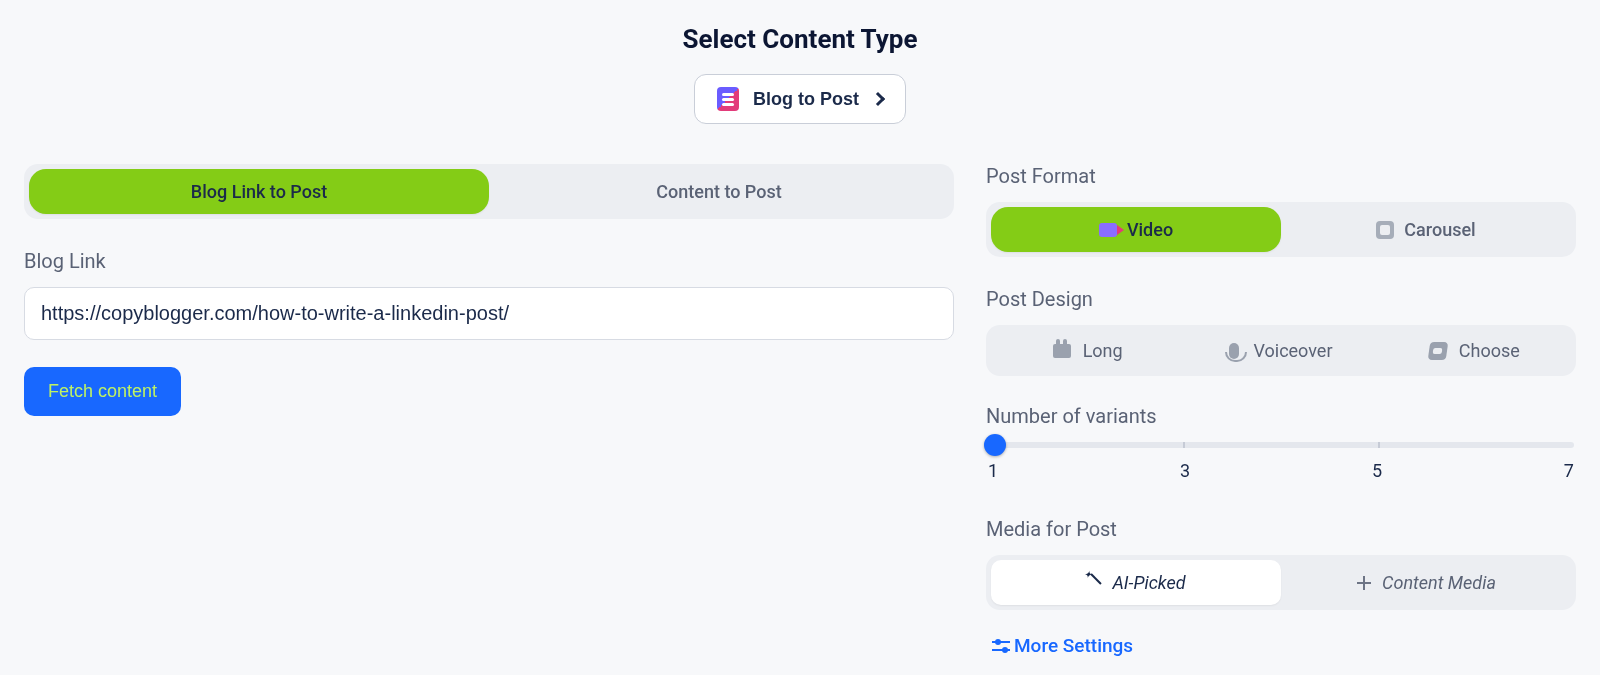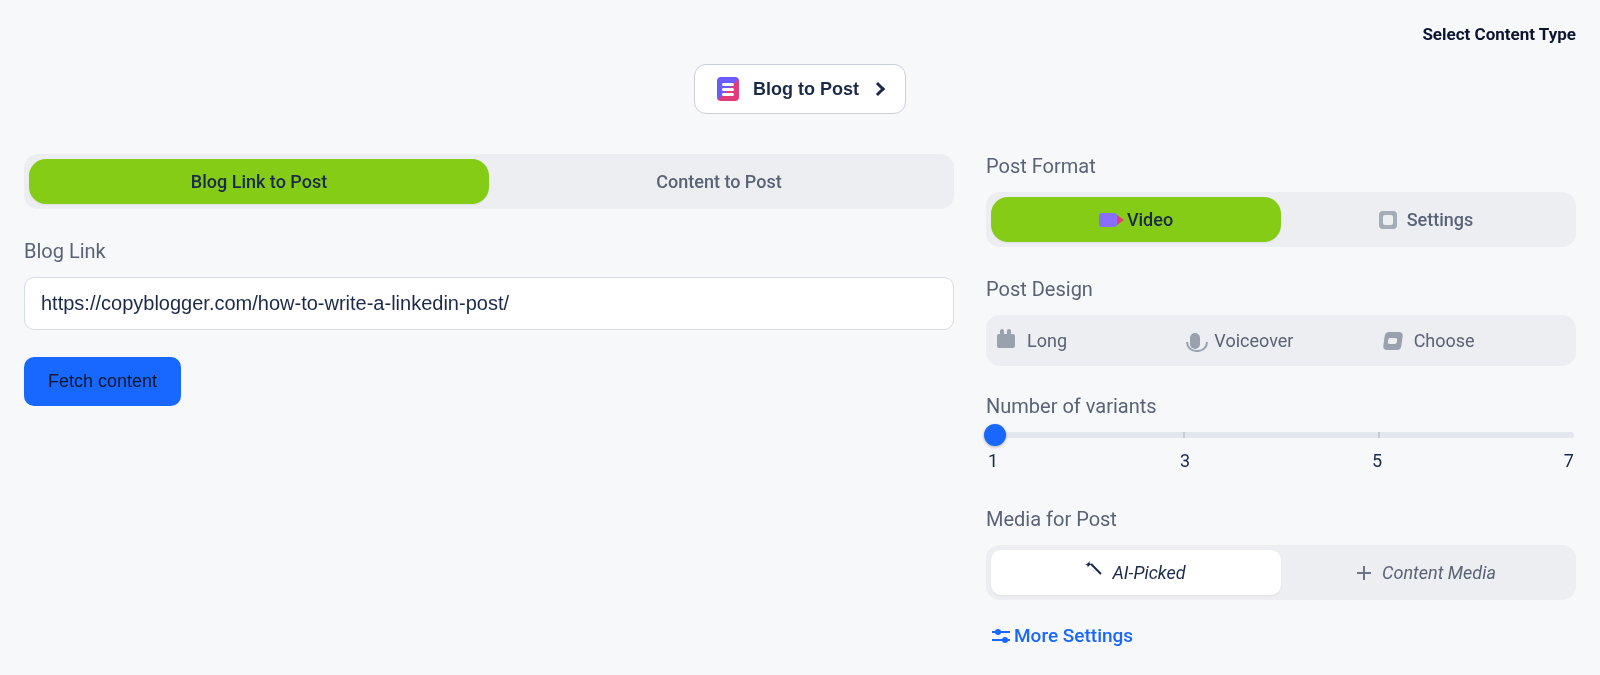--- a/index.html
+++ b/index.html
@@ -5,22 +5,22 @@
   * { box-sizing: border-box; margin: 0; padding: 0; }
   body {
     font-family: -apple-system, BlinkMacSystemFont, "Segoe UI", Roboto, Helvetica, Arial, sans-serif;
     background: #f7f8fa;
     width: 1600px;
     height: 675px;
     color: #1b2a4a;
     padding: 24px;
   }
   .page-title {
-    text-align: right;
-    font-size: 17px;
+    text-align: center;
+    font-size: 26px;
     font-weight: 700;
     color: #0c1633;
     margin-bottom: 20px;
   }
   .content-type-select {
     margin: 0 auto 40px;
     display: flex;
     justify-content: center;
   }
   .content-type-btn {
@@ -88,38 +88,38 @@
     padding: 14px 16px;
     font-size: 20px;
     border:1px solid #d7dbe3;
     border-radius: 10px;
     color:#1b2a4a;
     background:#fff;
     margin-bottom: 27px;
   }
   .primary-btn {
     background:#1868ff;
-    color:#0f172a;
+    color:#bef264;
     border:none;
     padding: 14px 24px;
     font-size: 18px;
     font-weight:500;
     border-radius: 10px;
     cursor:pointer;
   }
   .three-toggle {
     display:flex;
     background:#eceef2;
     border-radius:14px;
     padding:5px;
     margin-bottom:28px;
   }
   .three-toggle .opt {
     flex:1;
-    display:flex;align-items:center;gap:12px;
+    display:flex;align-items:center;justify-content:center;gap:12px;
     padding:10px 6px;font-size:18px;color:#5a6275;border-radius:10px;cursor:pointer;
   }
   .icon { display:inline-block;width:18px;height:18px; }
   .icon.video{
     border-radius:3px;background:#8a6dff;position:relative;width:18px;height:14px;
   }
   .icon.video::after{content:"";position:absolute;right:-7px;top:2px;width:0;height:0;
     border-left:7px solid #e23b7a;border-top:5px solid transparent;border-bottom:5px solid transparent;}
   .icon.carousel{
     width:18px;height:18px;border-radius:4px;background:#a6adb9;position:relative;
@@ -184,21 +184,21 @@
 
   <div class="right">
     <div class="section-label">Post Format</div>
     <div class="toggle-group">
       <div class="toggle-option active">
         <span class="icon video"></span>
         <span>Video</span>
       </div>
       <div class="toggle-option">
         <span class="icon carousel"></span>
-        <span>Settings</span>
+        <span>Carousel</span>
       </div>
     </div>
 
     <div class="section-label">Post Design</div>
     <div class="three-toggle">
       <div class="opt">
         <span class="icon clap"></span>
         <span>Long</span>
       </div>
       <div class="opt">

